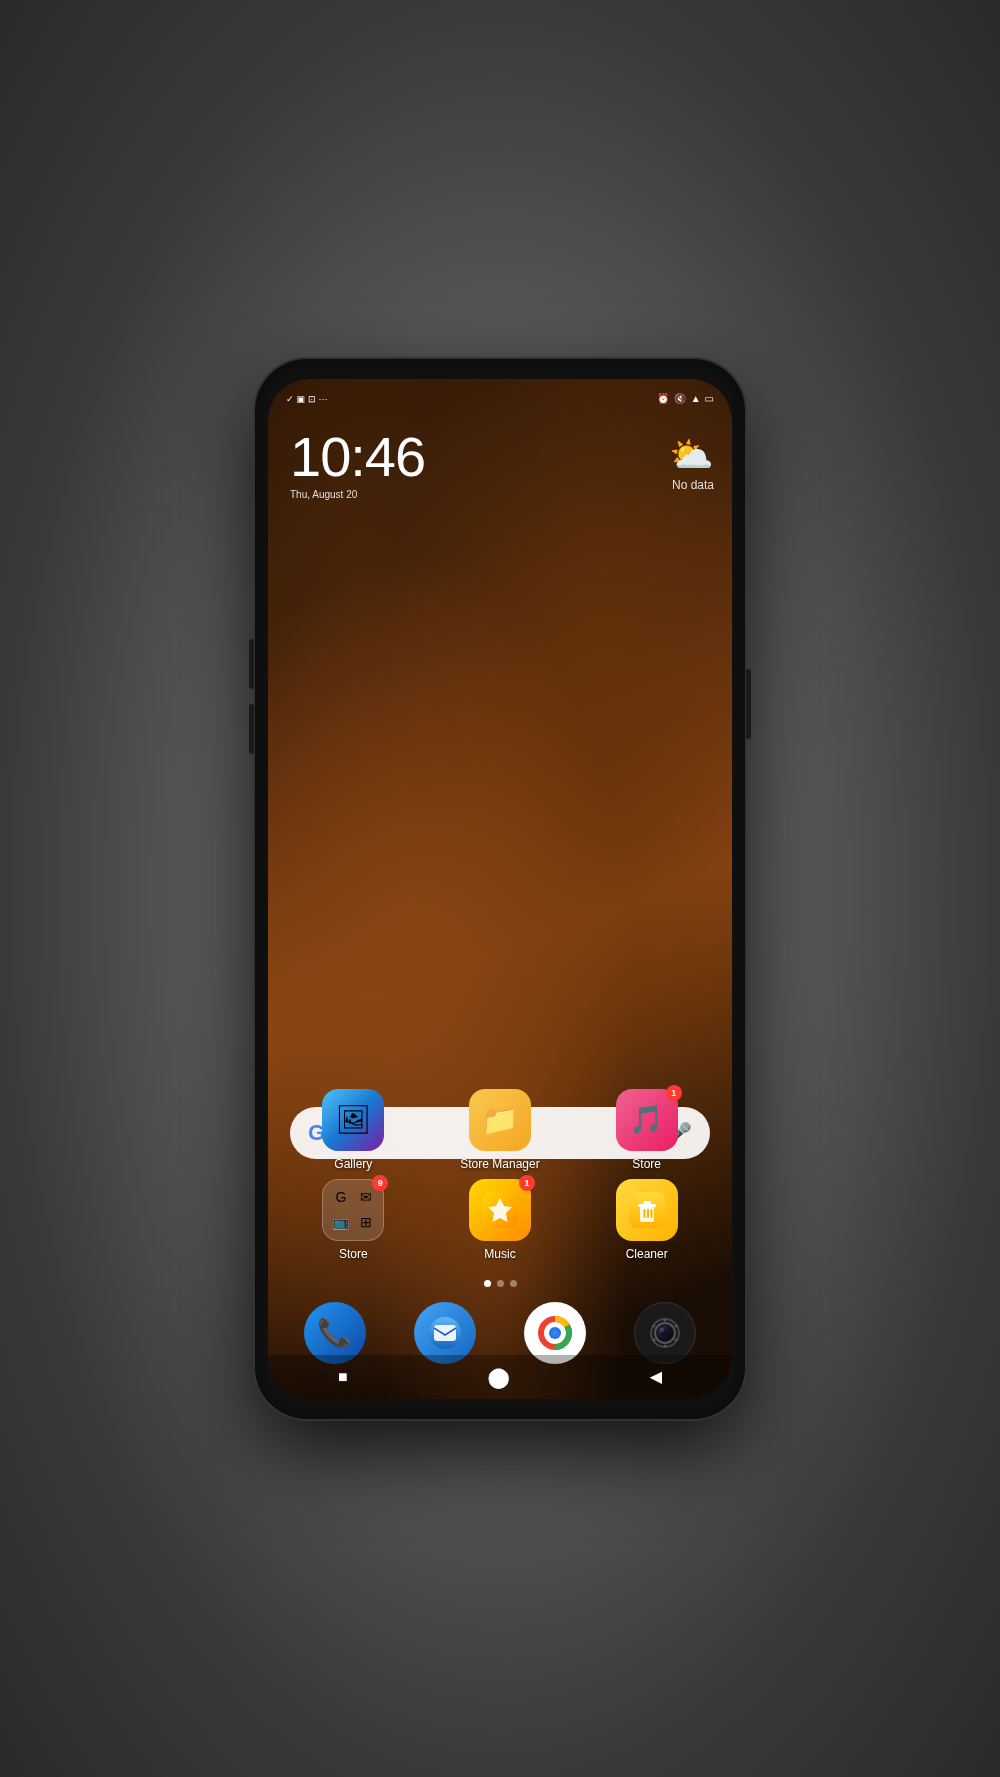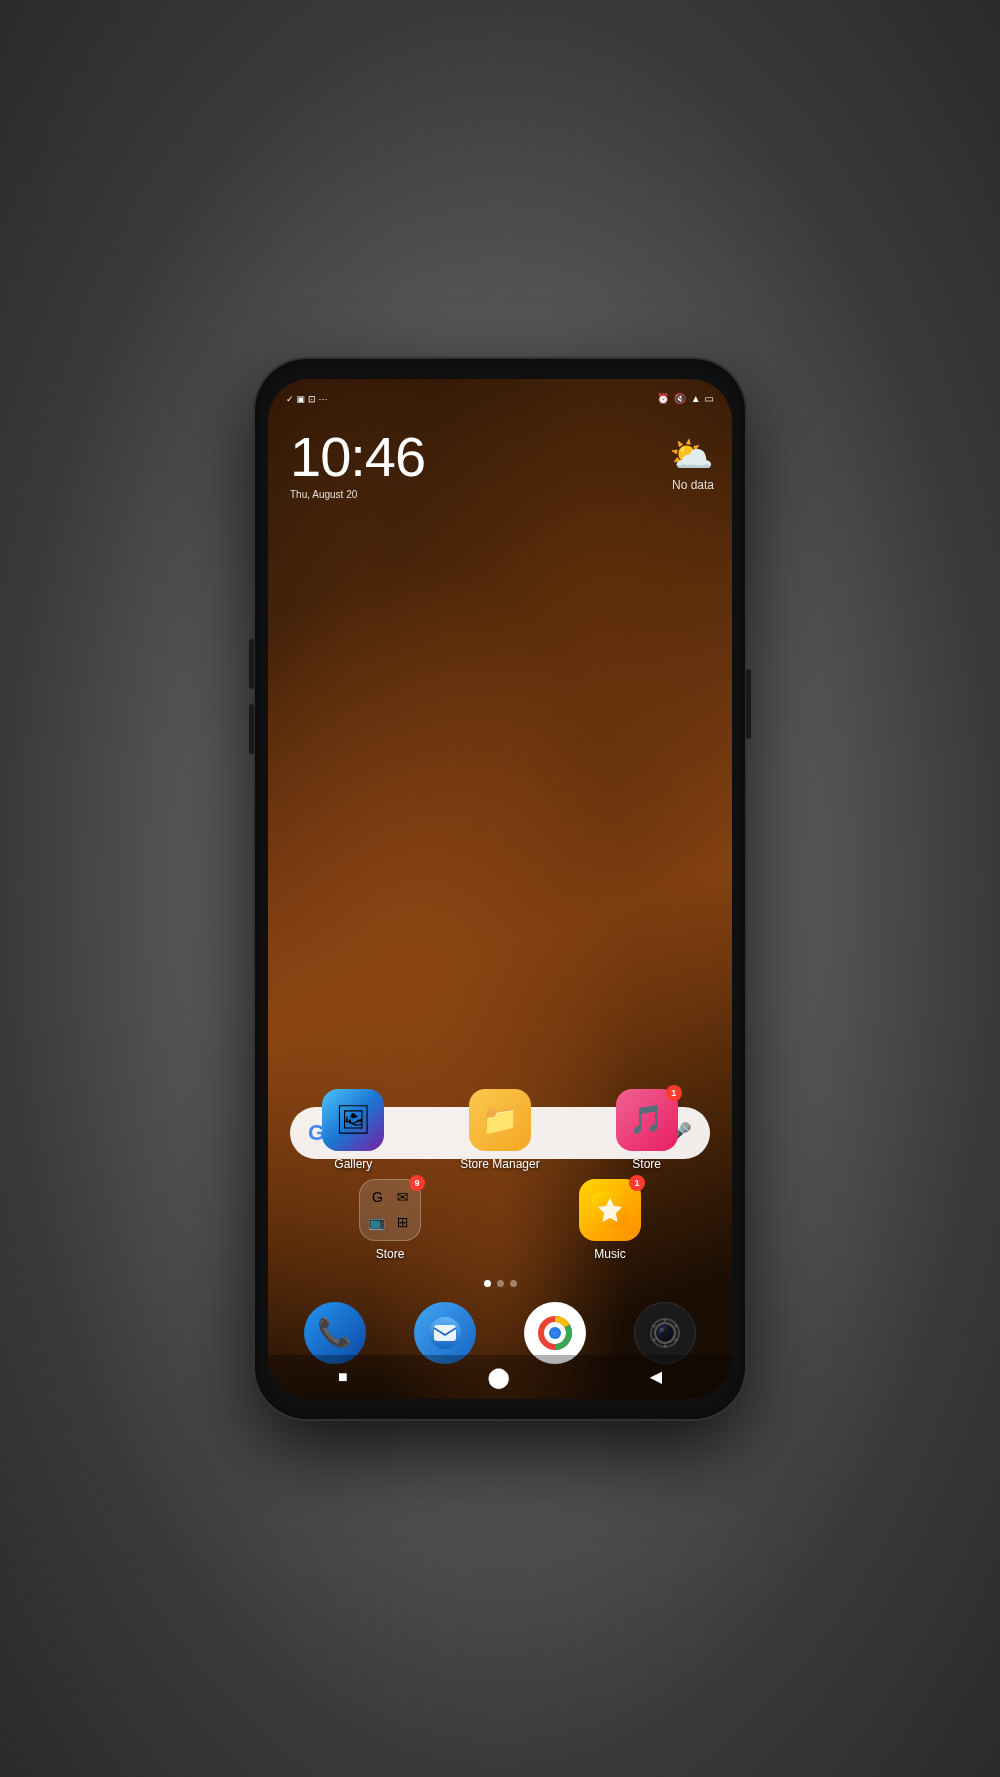--- a/index.html
+++ b/index.html
@@ -533,20 +533,43 @@
                   </linearGradient>
                 </defs>
                 <path d="M18 6 L22 14 L30 15 L24 21 L25.5 30 L18 26 L10.5 30 L12 21 L6 15 L14 14 Z" fill="white" opacity="0.9"></path>
               </svg>
             </div>
             <div class="badge">1</div>
           </div>
           <span class="app-label">Music</span>
         </div>
 
+        <div class="app-item">
+          <div class="app-icon-wrap">
+            <div class="icon-cleaner">
+              <svg width="36" height="36" viewBox="0 0 36 36">
+                <rect width="36" height="36" rx="8" fill="url(#cg)"></rect>
+                <defs>
+                  <linearGradient id="cg" x1="0" y1="0" x2="0" y2="1">
+                    <stop offset="0%" stop-color="#ffd93d"></stop>
+                    <stop offset="100%" stop-color="#ffb300"></stop>
+                  </linearGradient>
+                </defs>
+
+                <rect x="11" y="14" width="14" height="16" rx="2" fill="white" opacity="0.9"></rect>
+                <rect x="9" y="12" width="18" height="3" rx="1.5" fill="white"></rect>
+                <rect x="14" y="9" width="8" height="3" rx="1.5" fill="white"></rect>
+                <rect x="14.5" y="17" width="2" height="9" rx="1" fill="#ffb300"></rect>
+                <rect x="18" y="17" width="2" height="9" rx="1" fill="#ffb300"></rect>
+                <rect x="21.5" y="17" width="2" height="9" rx="1" fill="#ffb300"></rect>
+              </svg>
+            </div>
+          </div>
+          <span class="app-label">Cleaner</span>
+        </div>
       </div>
     </div>
 
     <div class="page-dots">
       <div class="dot active"></div>
       <div class="dot"></div>
       <div class="dot"></div>
     </div>
 
     <div class="dock">

